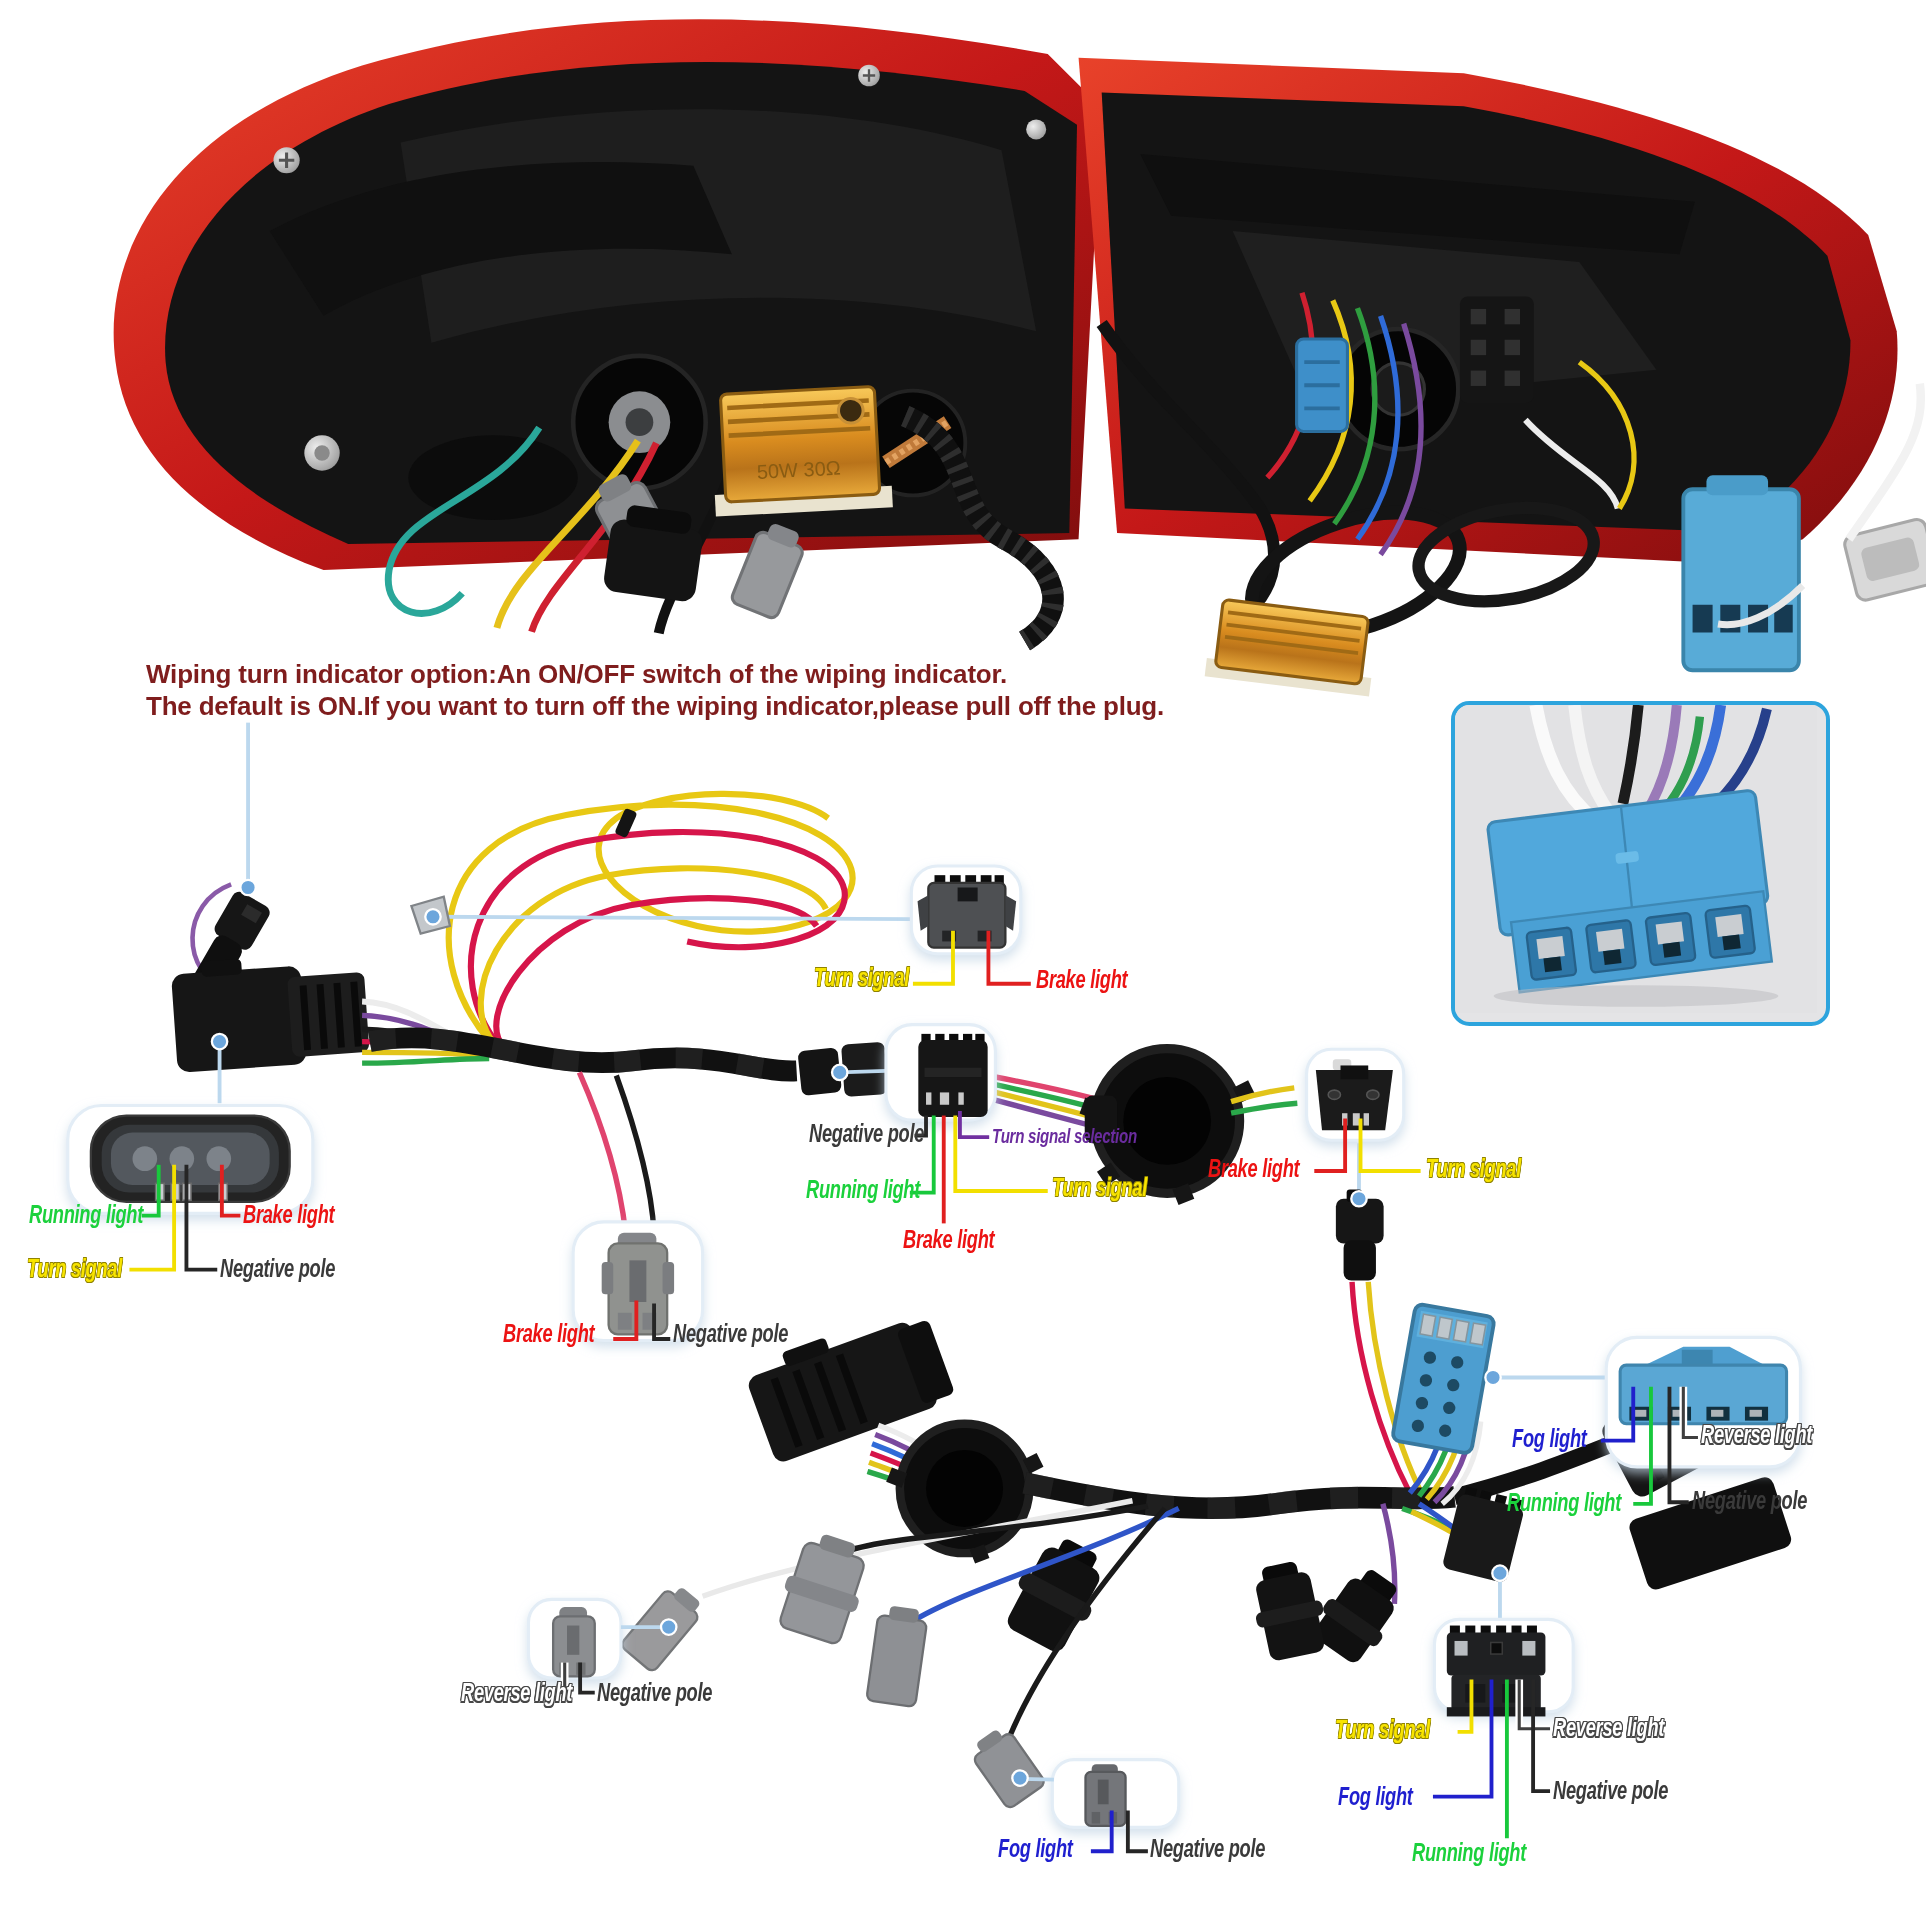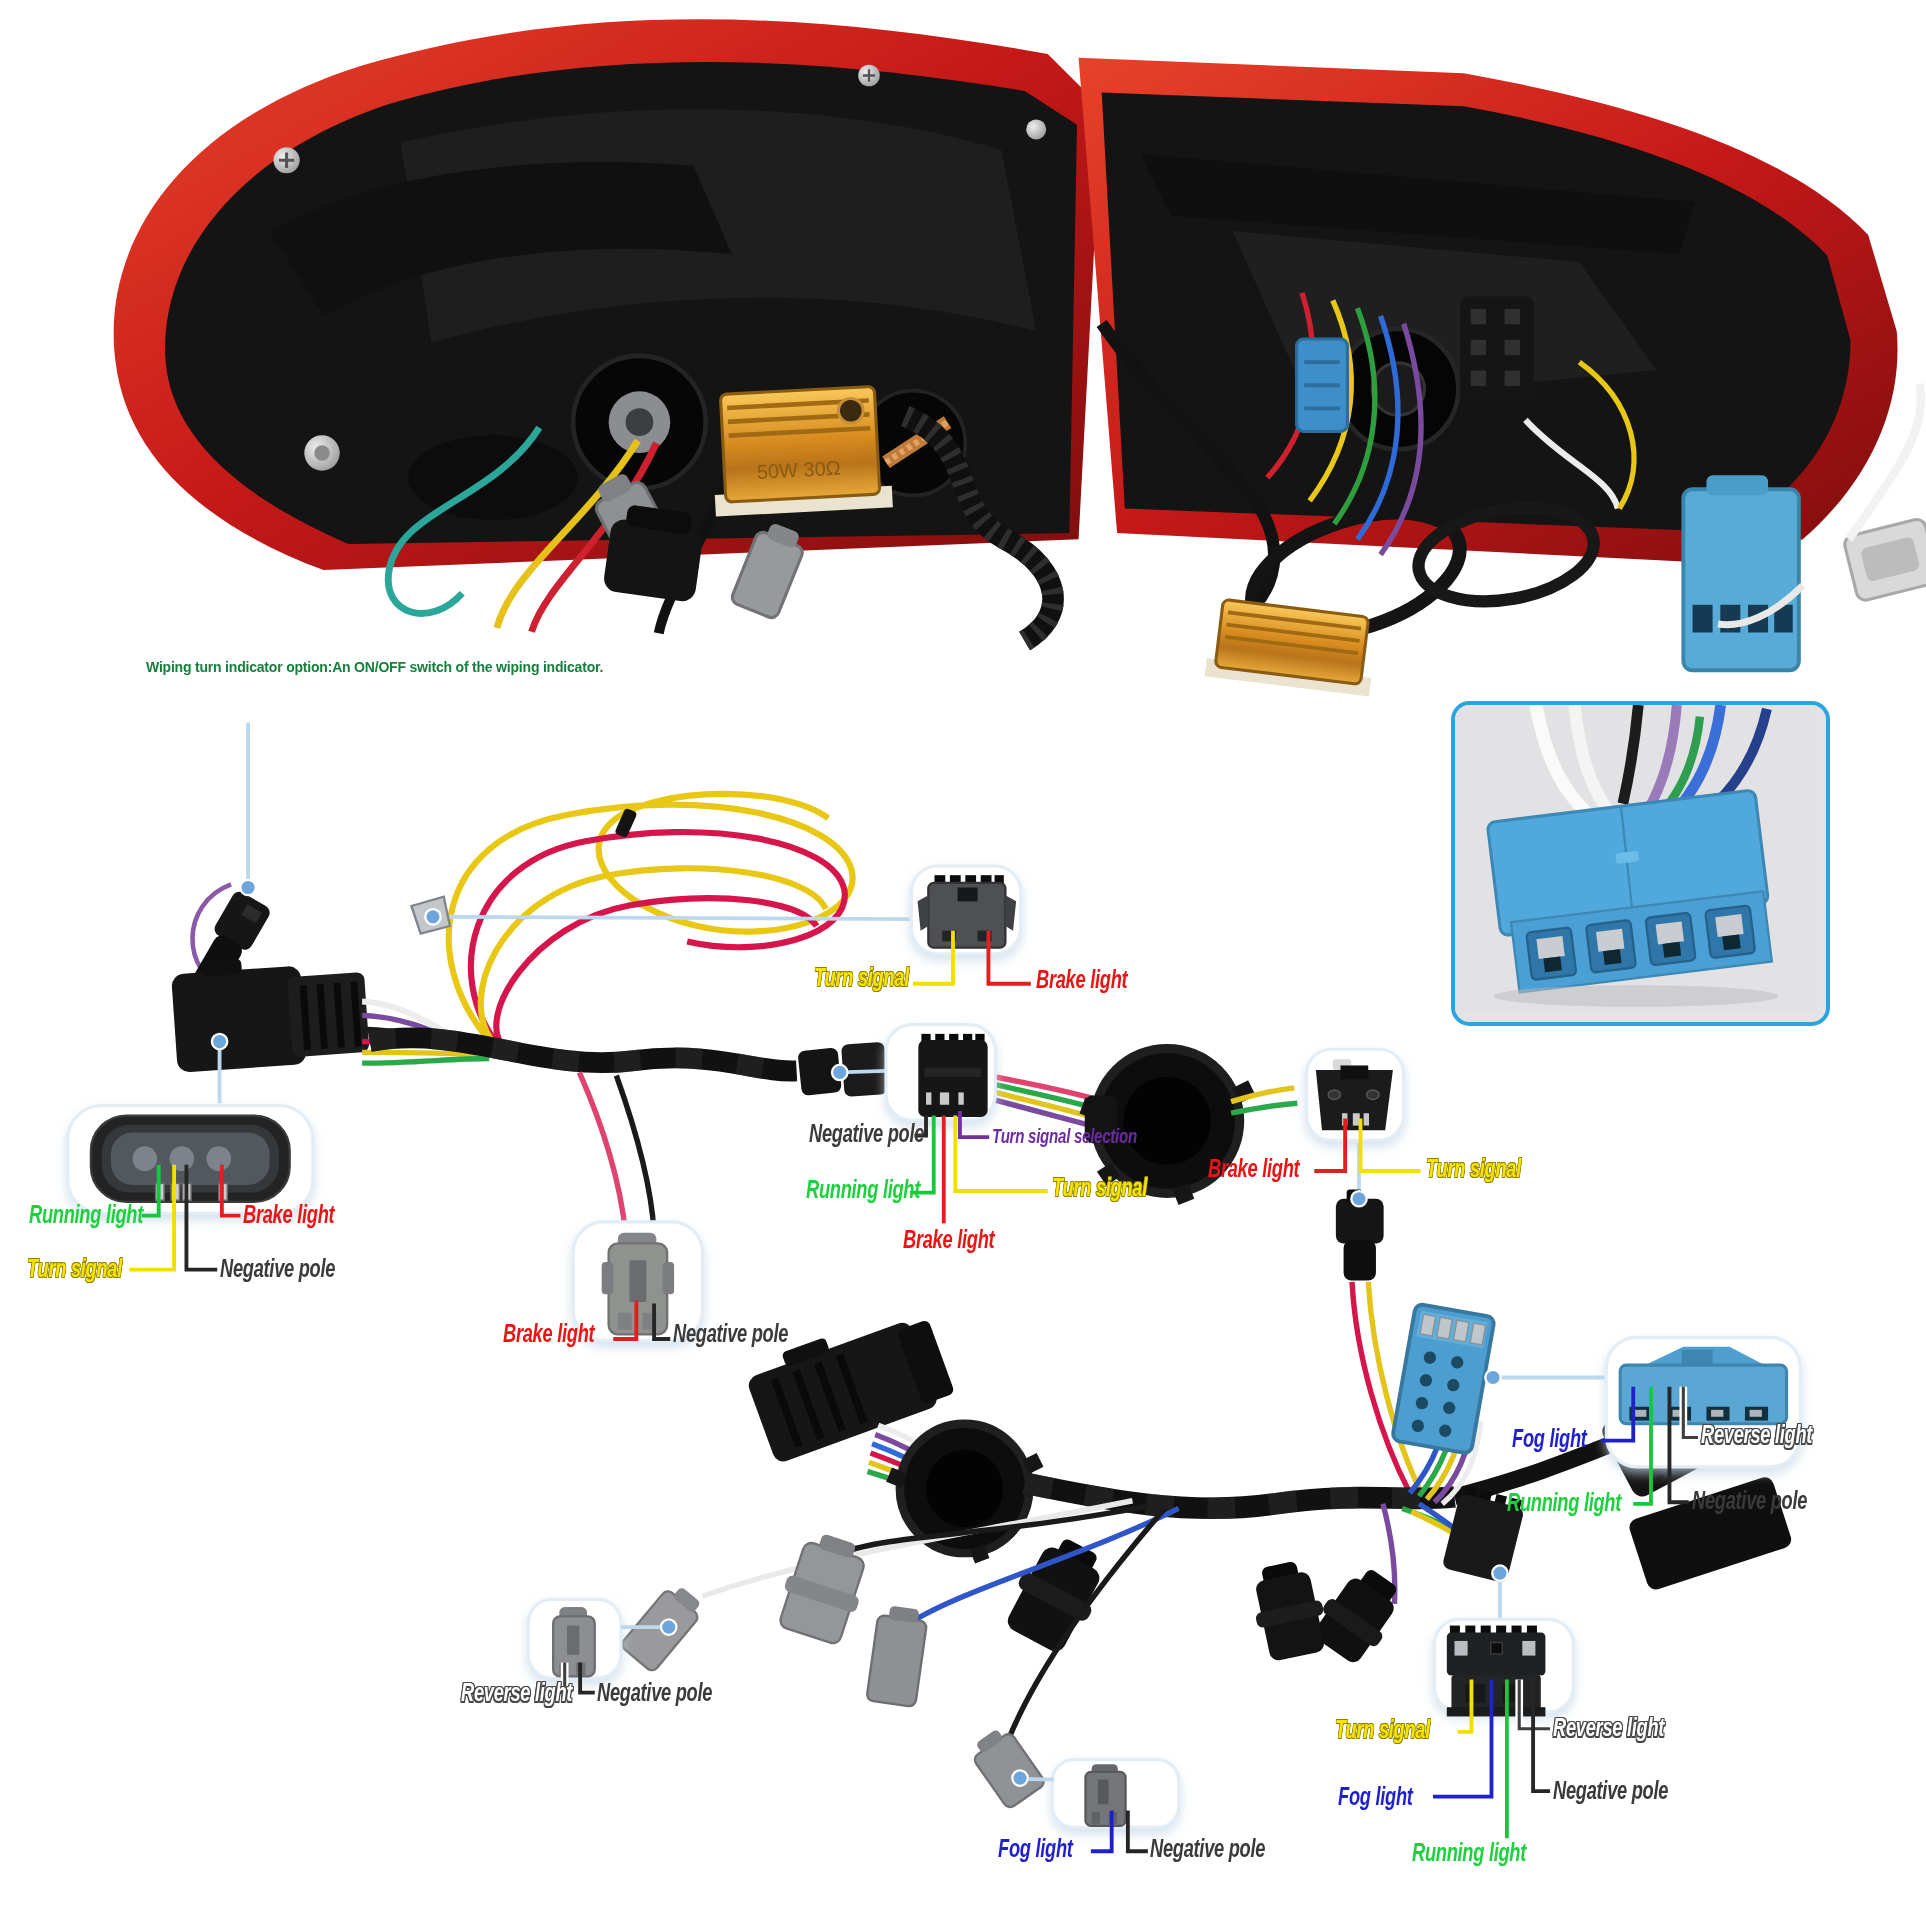--- a/index.html
+++ b/index.html
@@ -1,19 +1,19 @@
 <!DOCTYPE html>
 <html style="font-size:12.3px"><head>
 <meta charset="utf-8">
 <style>
   html,body{margin:0;padding:0;background:#fff;}
   .canvas{position:relative;width:1926px;height:1926px;background:#ffffff;overflow:hidden;
           font-family:"Liberation Sans",sans-serif;}
   .art{position:absolute;left:0;top:0;width:1926px;height:1926px;}
-  .caption{position:absolute;color:#15803d;font-size:14px;font-weight:600;letter-spacing:-0.2px;white-space:nowrap;}
+  .caption{position:absolute;color:#7f1d1d;font-size:26px;font-weight:600;letter-spacing:-0.2px;white-space:nowrap;}
   .inset{position:absolute;left:1451px;top:701px;width:371px;height:317px;border:4.6px solid #2da4dd;
          border-radius:18.5px;background:#e4e4e6;overflow:hidden;}
   .lbl{position:absolute;font-style:italic;font-weight:700;font-size:25.4px;letter-spacing:-0.4px;
        white-space:nowrap;transform:scaleX(.72);transform-origin:0 0;line-height:1.0;}
   .lbl.sm{font-size:21px;}
   .yellow{color:#f8e400;text-shadow:-0.8px -0.8px 0 #8f8200,0.8px -0.8px 0 #8f8200,-0.8px 0.8px 0 #8f8200,
           0.8px 0.8px 0 #8f8200,0 -0.8px 0 #8f8200,0 0.8px 0 #8f8200,-0.8px 0 0 #8f8200,0.8px 0 0 #8f8200;}
   .red{color:#ec1313;}
   .green{color:#1bd13c;}
   .blue{color:#1f1fcf;}
@@ -552,20 +552,21 @@
           <rect x="184" y="314" width="22" height="18" fill="#0f2733"></rect>
       <rect x="262" y="314" width="22" height="18" fill="#0f2733"></rect>
           <rect x="340" y="314" width="22" height="18" fill="#0f2733"></rect>
       <rect x="215" y="190" width="30" height="14" rx="5" fill="#6bbce8"></rect>
     </g>
     <ellipse cx="235" cy="378" rx="185" ry="14" fill="#bdbdc1" opacity=".55"></ellipse>
   </svg>
 </div>
 
 <div class="caption" style="left:146px;top:659px">Wiping turn indicator option:An ON/OFF switch of the wiping indicator.</div>
+<div class="caption" style="left:146px;top:691px">The default is ON.If you want to turn off the wiping indicator,please pull off the plug.</div>
 
 <div class="lbl yellow" style="left:814px;top:965px">Turn signal</div>
 <div class="lbl red" style="left:1036px;top:967px">Brake light</div>
 <div class="lbl green" style="left:28.5px;top:1202px">Running light</div>
 <div class="lbl red" style="left:243px;top:1202px">Brake light</div>
 <div class="lbl yellow" style="left:27px;top:1256px">Turn signal</div>
 <div class="lbl dark" style="left:220px;top:1256px">Negative pole</div>
 <div class="lbl red" style="left:503px;top:1321px">Brake light</div>
 <div class="lbl dark" style="left:673px;top:1321px">Negative pole</div>
 <div class="lbl dark" style="left:809px;top:1121px">Negative pole</div>

